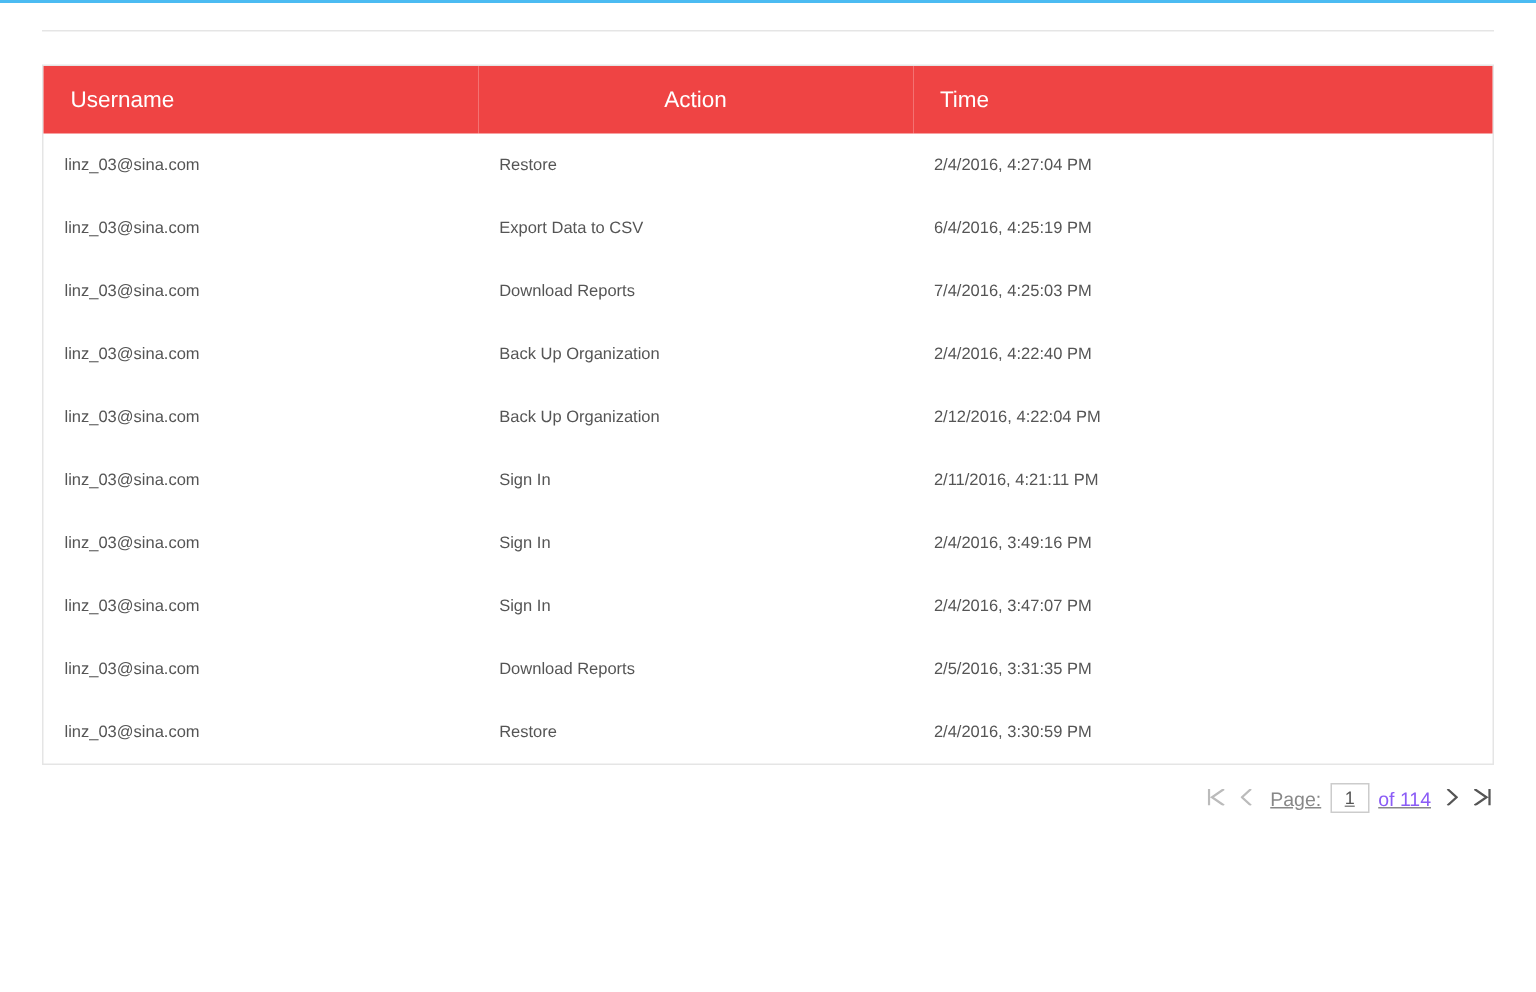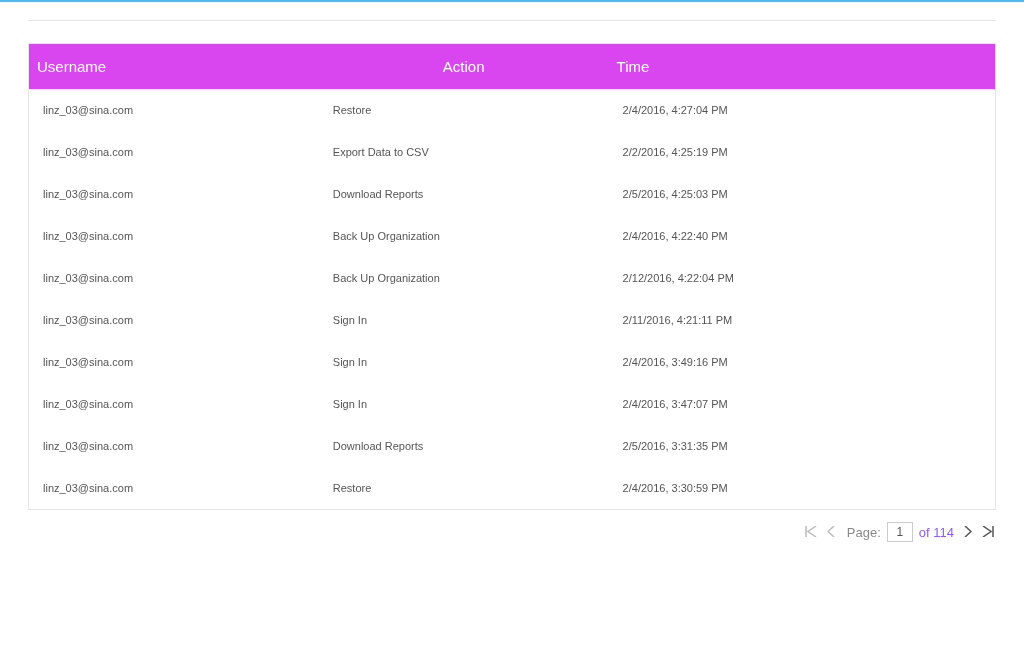--- a/index.html
+++ b/index.html
@@ -42,46 +42,47 @@
     }
     .table-wrap {
       border: 1px solid #e5e5e5;
     }
     table {
       width: 100%;
       border-collapse: collapse;
       table-layout: fixed;
     }
     thead th {
-      background: #d946ef;
+      background: #ef4444;
       color: #ffffff;
       text-align: left;
       font-weight: 400;
       font-size: 15px;
-      padding: 14px 8px;
+      padding: 14px 18px;
     }
     thead th:nth-child(1) { width: 30%; }
     thead th:nth-child(2) { width: 30%; text-align: center; }
     thead th:nth-child(3) { width: 40%; }
     tbody td {
       padding: 15px 14px 15px 14px;
       color: #555555;
       font-size: 11px;
       white-space: nowrap;
       overflow: hidden;
       text-overflow: ellipsis;
     }
     .pager {
       display: flex;
       justify-content: flex-end;
       align-items: center;
       gap: 6px;
       padding-top: 12px;
       color: #888888;
       font-size: 13px;
+      text-decoration: underline;
     }
     .pager .nav-btn {
       color: #bbbbbb;
       font-size: 14px;
       line-height: 1;
       cursor: pointer;
       user-select: none;
       padding: 0 2px;
     }
     .pager .nav-btn.enabled {
@@ -126,26 +127,26 @@
       </thead>
       <tbody id="table-body">
           <tr>
             <td>linz_03@sina.com</td>
             <td>Restore</td>
             <td>2/4/2016, 4:27:04 PM</td>
           </tr>
           <tr>
             <td>linz_03@sina.com</td>
             <td>Export Data to CSV</td>
-            <td>2/2/2016, 4:25:19 PM</td>
+            <td>6/4/2016, 4:25:19 PM</td>
           </tr>
           <tr>
             <td>linz_03@sina.com</td>
             <td>Download Reports</td>
-            <td>2/5/2016, 4:25:03 PM</td>
+            <td>7/4/2016, 4:25:03 PM</td>
           </tr>
           <tr>
             <td>linz_03@sina.com</td>
             <td>Back Up Organization</td>
             <td>2/4/2016, 4:22:40 PM</td>
           </tr>
           <tr>
             <td>linz_03@sina.com</td>
             <td>Back Up Organization</td>
             <td>2/12/2016, 4:22:04 PM</td>

